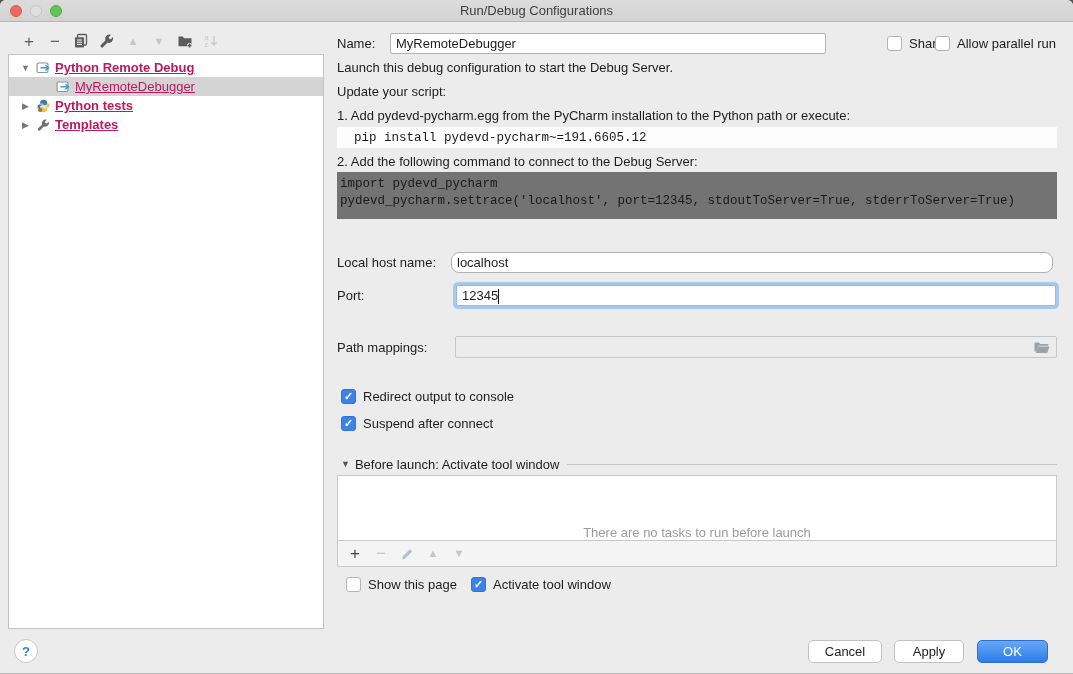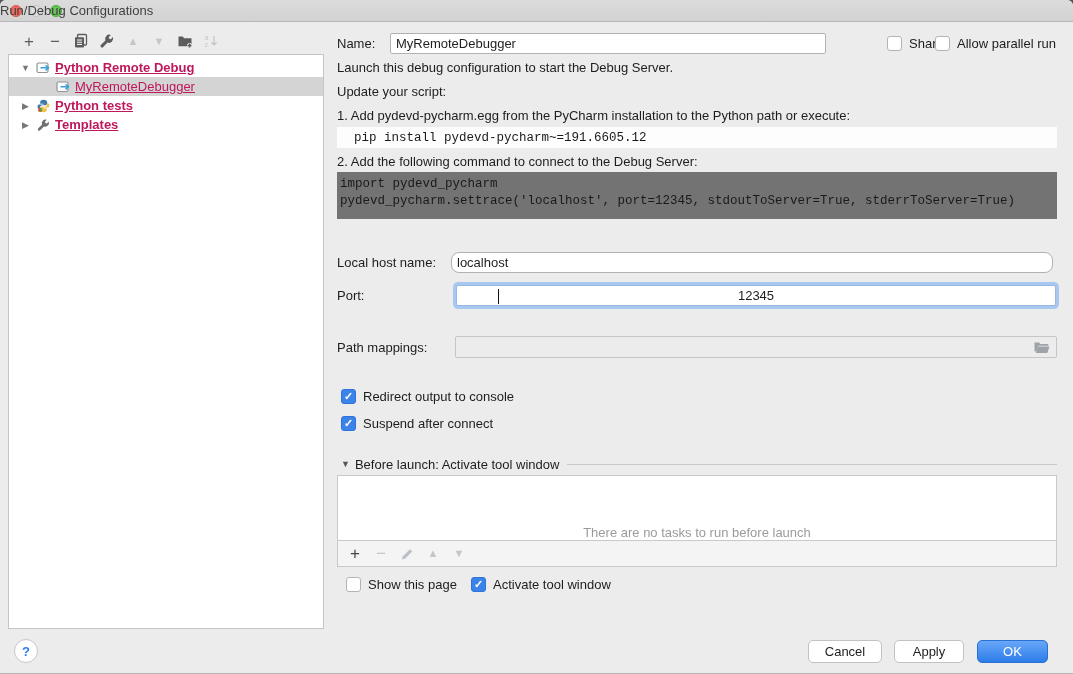--- a/index.html
+++ b/index.html
@@ -10,21 +10,21 @@
     border-radius:6px 6px 0 0; box-shadow: inset 0 -1px 0 #b5b5b5;
   }
   
   .titlebar { position:absolute; top:0; left:0; right:0; height:22px;
     background:linear-gradient(#dcdcdc,#d2d2d2); border-bottom:1px solid #b7b7b7; }
   .traffic { position:absolute; left:10px; top:5px; display:flex; gap:8px; }
   .tl { width:12px; height:12px; border-radius:50%; display:inline-block; }
   .tl.red   { background:#ee6a5f; border:1px solid #d9574d; }
   .tl.gray  { background:#dfdfdf; border:1px solid #c4c4c4; }
   .tl.green { background:#64c557; border:1px solid #4fab3f; }
-  .title { position:absolute; left:0; right:0; top:3px; color:#3f3f3f; font-weight:500; }
+  .title { position:absolute; left:0; right:0; top:3px; text-align:center; color:#3f3f3f; font-weight:500; }
   
   .lefttoolbar { position:absolute; top:30px; left:16px; display:flex; }
   .tbtn { width:26px; height:22px; display:flex; align-items:center; justify-content:center;
     color:#5c5c5c; font-size:17px; line-height:1; }
   .tbtn.disabled { color:#c6c6c6; }
   .tbtn svg { display:block; }
   .glyph-plus, .glyph-minus { font-weight:400; }
   .tri { font-size:11px; }
   
   .treepanel { position:absolute; left:8px; top:54px; width:316px; height:575px;
@@ -35,21 +35,21 @@
   .trow .chev.none { visibility:hidden; }
   .trow .ticon { width:15px; height:14px; margin-left:5px; margin-right:4px; flex:none; }
   .trow .tlabel { font-weight:bold; color:#be185d;text-decoration:underline; }
   .trow .tlabel.normal { font-weight:normal; }
   
   .abs { position:absolute; }
   .rowflex { display:flex; align-items:center; }
   label.fieldlabel { color:#1d1d1d; }
   .txtinput { height:21px; background:#fff; border:1px solid #b2b2b2; border-radius:2px;
     font-family:"Liberation Sans", sans-serif; font-size:13px; color:#1e1e1e; padding:0 5px; outline:none; }
-  .txtinput.focused { border:1px solid #9ab7dd; box-shadow:0 0 0 3px #a7c8f1;text-align:center; }
+  .txtinput.focused { border:1px solid #9ab7dd; box-shadow:0 0 0 3px #a7c8f1; }
   .codeline { font-family:"Liberation Mono", monospace; font-size:12.5px; color:#1a1a1a; }
   .codestrip { background:#fdfdfd; display:flex; align-items:center; padding-left:17px; }
   .codeblock { background:#737373; padding:4px 0 0 3px; line-height:17px; }
   
   .cb { width:15px; height:15px; border-radius:3px; background:#fff; border:1px solid #b4b4b4;
     display:inline-flex; align-items:center; justify-content:center; flex:none; }
   .cb .cb-check { display:none; color:#fff; font-size:11px; font-weight:bold; line-height:1; }
   .cb.checked { background:#3c83e9; border-color:#2e74dc; }
   .cb.checked .cb-check { display:block; }
   .cblabel { margin-left:7px; }

